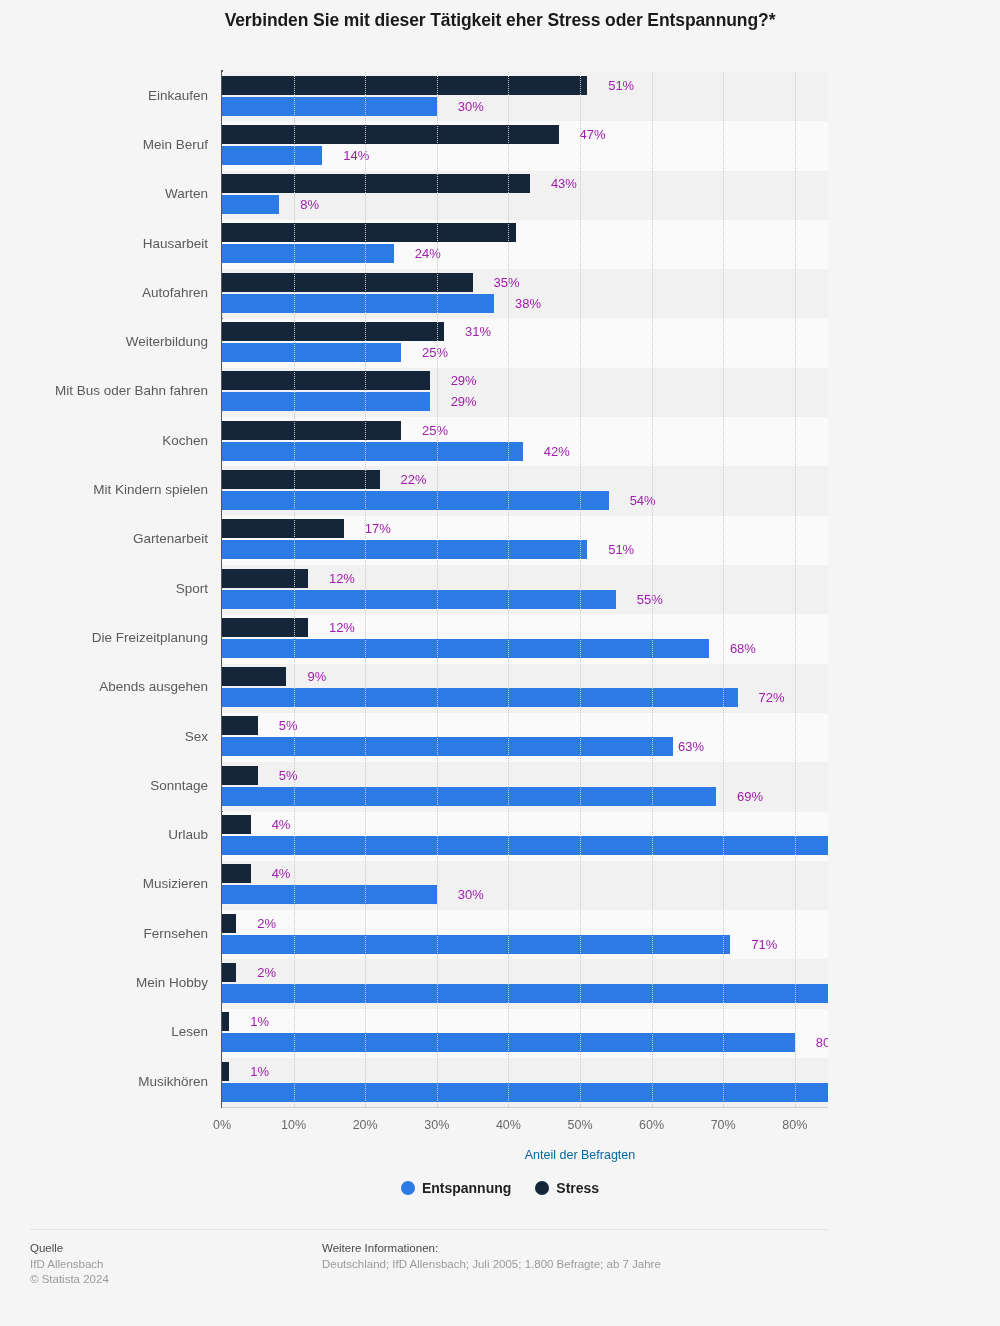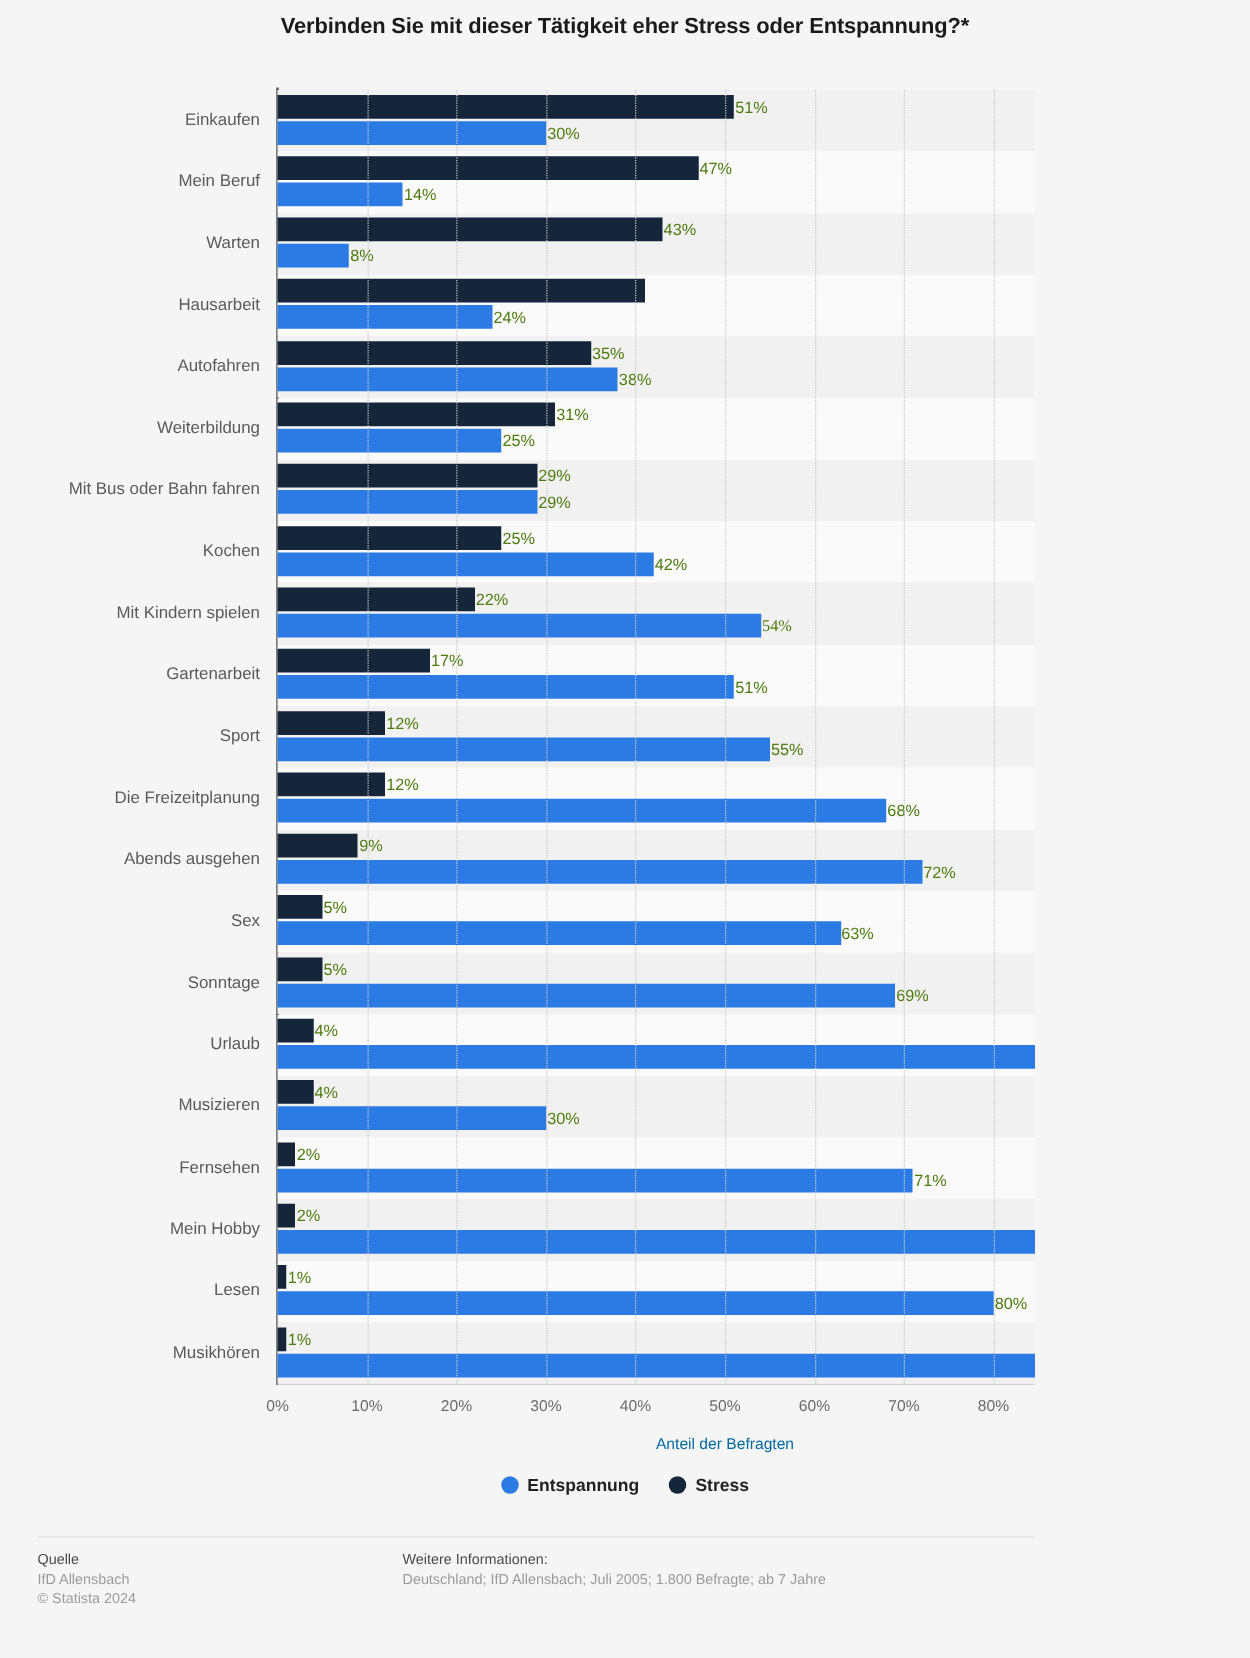--- a/index.html
+++ b/index.html
@@ -70,23 +70,23 @@
     position: absolute;
     height: 19px;
   }
   .bar.stress { background: #15263b; }
   .bar.relax  { background: #2c7be5; }
   .bar-label {
     position: absolute;
     height: 19px;
     line-height: 19px;
     font-size: 13px;
-    color: #4d7c0f;
+    color: #a21caf;
     white-space: nowrap;
-    padding-left: 1px;
+    padding-left: 21px;
   }
 
   
   .cat-label {
     position: absolute;
     right: 14px;
     width: 220px;
     text-align: right;
     font-size: 13.5px;
     color: #5a5a5a;
@@ -251,21 +251,21 @@
       <div class="bar-label" style="left: 207.64px; top: 320.3px;">29%</div>
       <div class="row-band even" style="top: 345.1px;"></div>
       <div class="bar stress" title="Kochen – Stress: 25%" style="left: 0px; top: 348.6px; width: 179px;"></div>
       <div class="bar-label" style="left: 179px; top: 348.6px;">25%</div>
       <div class="bar relax" title="Kochen – Entspannung: 42%" style="left: 0px; top: 369.6px; width: 300.72px;"></div>
       <div class="bar-label" style="left: 300.72px; top: 369.6px;">42%</div>
       <div class="row-band odd" style="top: 394.4px;"></div>
       <div class="bar stress" title="Mit Kindern spielen – Stress: 22%" style="left: 0px; top: 397.9px; width: 157.52px;"></div>
       <div class="bar-label" style="left: 157.52px; top: 397.9px;">22%</div>
       <div class="bar relax" title="Mit Kindern spielen – Entspannung: 54%" style="left: 0px; top: 418.9px; width: 386.64px;"></div>
-      <div class="bar-label" style="left: 386.64px; top: 418.9px; font-family: Liberation Serif, serif;">54%</div>
+      <div class="bar-label" style="left: 386.64px; top: 418.9px;">54%</div>
       <div class="row-band even" style="top: 443.7px;"></div>
       <div class="bar stress" title="Gartenarbeit – Stress: 17%" style="left: 0px; top: 447.2px; width: 121.72px;"></div>
       <div class="bar-label" style="left: 121.72px; top: 447.2px;">17%</div>
       <div class="bar relax" title="Gartenarbeit – Entspannung: 51%" style="left: 0px; top: 468.2px; width: 365.16px;"></div>
       <div class="bar-label" style="left: 365.16px; top: 468.2px;">51%</div>
       <div class="row-band odd" style="top: 493px;"></div>
       <div class="bar stress" title="Sport – Stress: 12%" style="left: 0px; top: 496.5px; width: 85.92px;"></div>
       <div class="bar-label" style="left: 85.92px; top: 496.5px;">12%</div>
       <div class="bar relax" title="Sport – Entspannung: 55%" style="left: 0px; top: 517.5px; width: 393.8px;"></div>
       <div class="bar-label" style="left: 393.8px; top: 517.5px;">55%</div>
@@ -276,21 +276,21 @@
       <div class="bar-label" style="left: 486.88px; top: 566.8px;">68%</div>
       <div class="row-band odd" style="top: 591.6px;"></div>
       <div class="bar stress" title="Abends ausgehen – Stress: 9%" style="left: 0px; top: 595.1px; width: 64.44px;"></div>
       <div class="bar-label" style="left: 64.44px; top: 595.1px;">9%</div>
       <div class="bar relax" title="Abends ausgehen – Entspannung: 72%" style="left: 0px; top: 616.1px; width: 515.52px;"></div>
       <div class="bar-label" style="left: 515.52px; top: 616.1px;">72%</div>
       <div class="row-band even" style="top: 640.9px;"></div>
       <div class="bar stress" title="Sex – Stress: 5%" style="left: 0px; top: 644.4px; width: 35.8px;"></div>
       <div class="bar-label" style="left: 35.8px; top: 644.4px;">5%</div>
       <div class="bar relax" title="Sex – Entspannung: 63%" style="left: 0px; top: 665.4px; width: 451.08px;"></div>
-      <div class="bar-label" style="left: 450px; top: 665.4px; text-align: center;">63%</div>
+      <div class="bar-label" style="left: 435px; top: 665.4px; text-align: center;">63%</div>
       <div class="row-band odd" style="top: 690.2px;"></div>
       <div class="bar stress" title="Sonntage – Stress: 5%" style="left: 0px; top: 693.7px; width: 35.8px;"></div>
       <div class="bar-label" style="left: 35.8px; top: 693.7px;">5%</div>
       <div class="bar relax" title="Sonntage – Entspannung: 69%" style="left: 0px; top: 714.7px; width: 494.04px;"></div>
       <div class="bar-label" style="left: 494.04px; top: 714.7px;">69%</div>
       <div class="row-band even" style="top: 739.5px;"></div>
       <div class="bar stress" title="Urlaub – Stress: 4%" style="left: 0px; top: 743px; width: 28.64px;"></div>
       <div class="bar-label" style="left: 28.64px; top: 743px;">4%</div>
       <div class="bar relax" title="Urlaub – Entspannung: 87%" style="left: 0px; top: 764px; width: 622.92px;"></div>
       <div class="bar-label" style="left: 622.92px; top: 764px;">87%</div>

